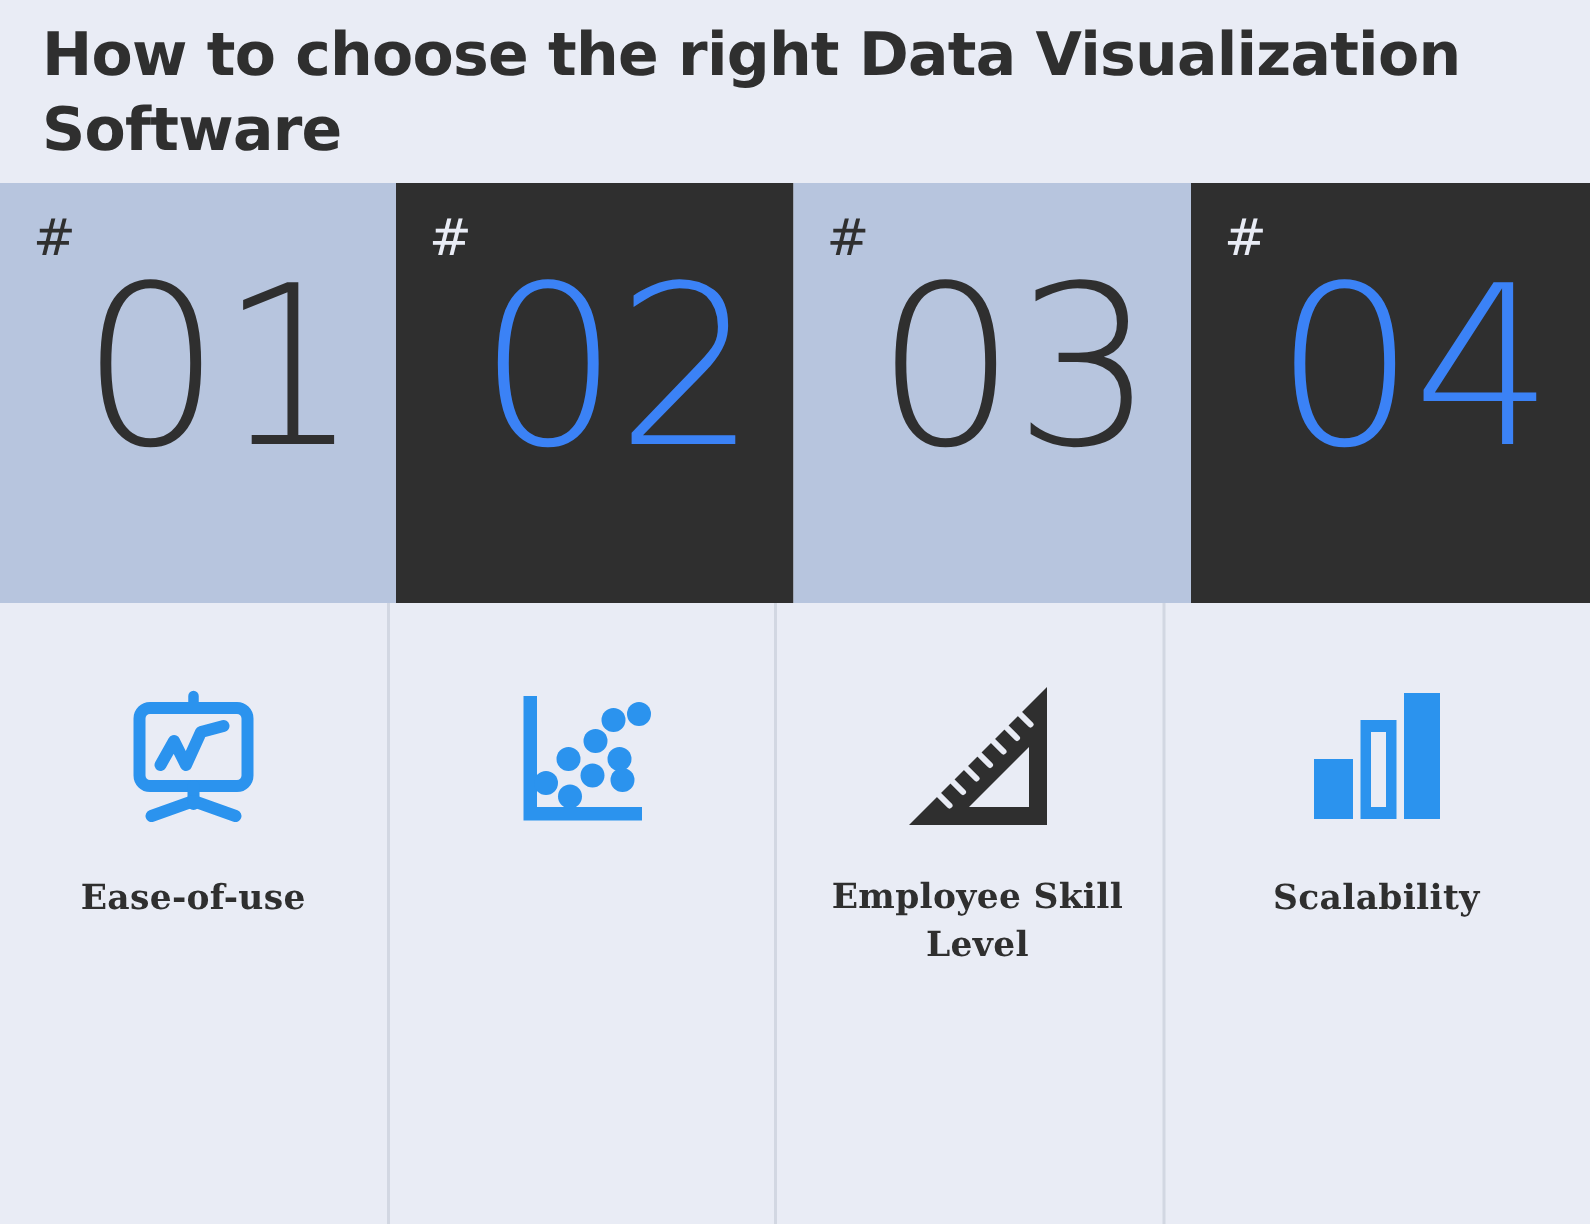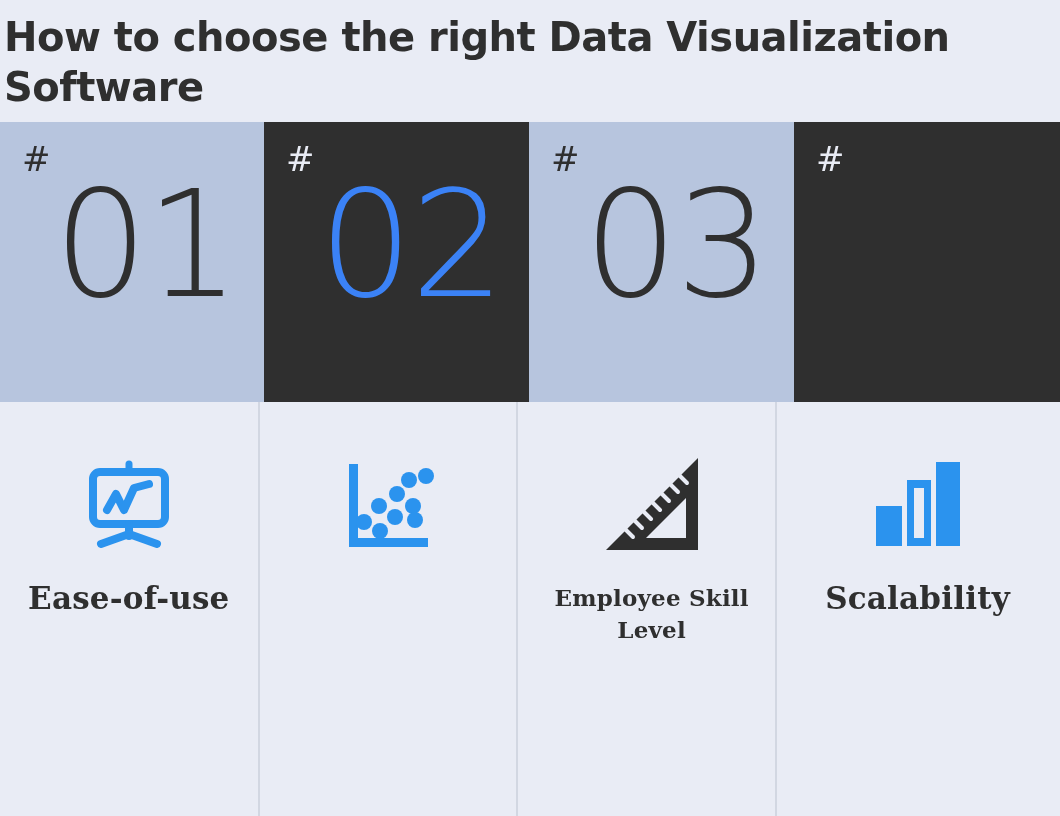--- a/index.html
+++ b/index.html
@@ -8,21 +8,21 @@
   html, body {
     width:1060px; height:816px;
     background:#e9ecf5;
     font-family:"Liberation Sans", sans-serif;
     overflow:hidden;
   }
 
   .page { position:relative; width:1060px; height:816px; background:#e9ecf5; }
 
   
-  .title-wrap { position:absolute; left:0; top:0; width:1060px; height:122px; padding:12px 20px 0 4px; }
+  .title-wrap { position:absolute; left:0; top:0; width:1060px; height:122px; padding:12px 20px 0 28px; }
   .title {
     font-family:"DejaVu Sans", sans-serif;
     font-weight:bold;
     font-size:40px;
     line-height:50px;
     letter-spacing:-0.5px;
     color:#2f2f2f;
     max-width:990px;
   }
 
@@ -67,21 +67,21 @@
     content:""; position:absolute; left:0; top:0; width:2px; height:414px; background:#d2d7e2;
   }
 
   .icon-box { height:120px; display:flex; align-items:center; justify-content:center; }
 
   .label {
     margin-top:18px;
     text-align:center;
     font-family:"DejaVu Serif", serif;
     font-weight:bold;
-    font-size:31px;
+    font-size:23px;
     line-height:33px;
     letter-spacing:0.2px;
     color:#2f2f2f;
     padding:0 26px;
   }
   .col.c3 .label { font-size:23px; line-height:32px; }
 </style>
 </head>
 <body>
 
@@ -103,20 +103,21 @@
       <span class="num">02</span>
     </div>
 
     <div class="num-cell c3 light">
       <span class="hash">#</span>
       <span class="num">03</span>
     </div>
 
     <div class="num-cell c4 dark">
       <span class="hash">#</span>
+      <span class="num">04</span>
     </div>
 
   </div>
 
   <div class="cols">
 
     <div class="col c1">
       <div class="icon-box">
         <svg width="96" height="96" viewBox="0 0 96 96" aria-hidden="true">
           <g fill="none" stroke="#2b93ee" stroke-linecap="round" stroke-linejoin="round">

